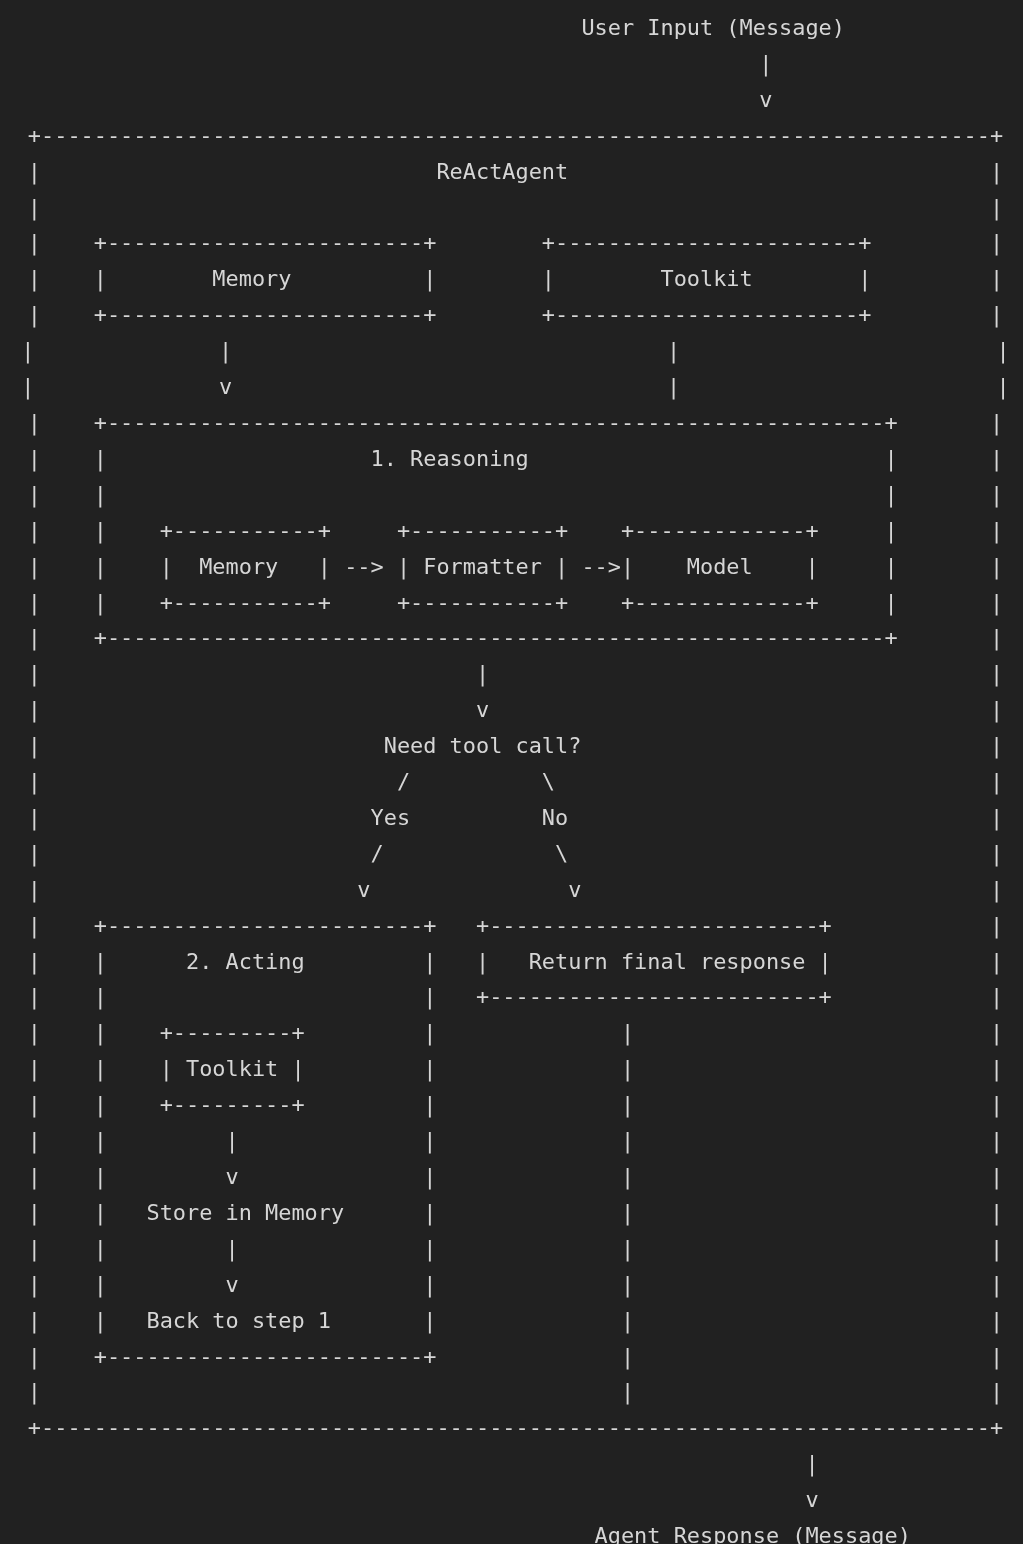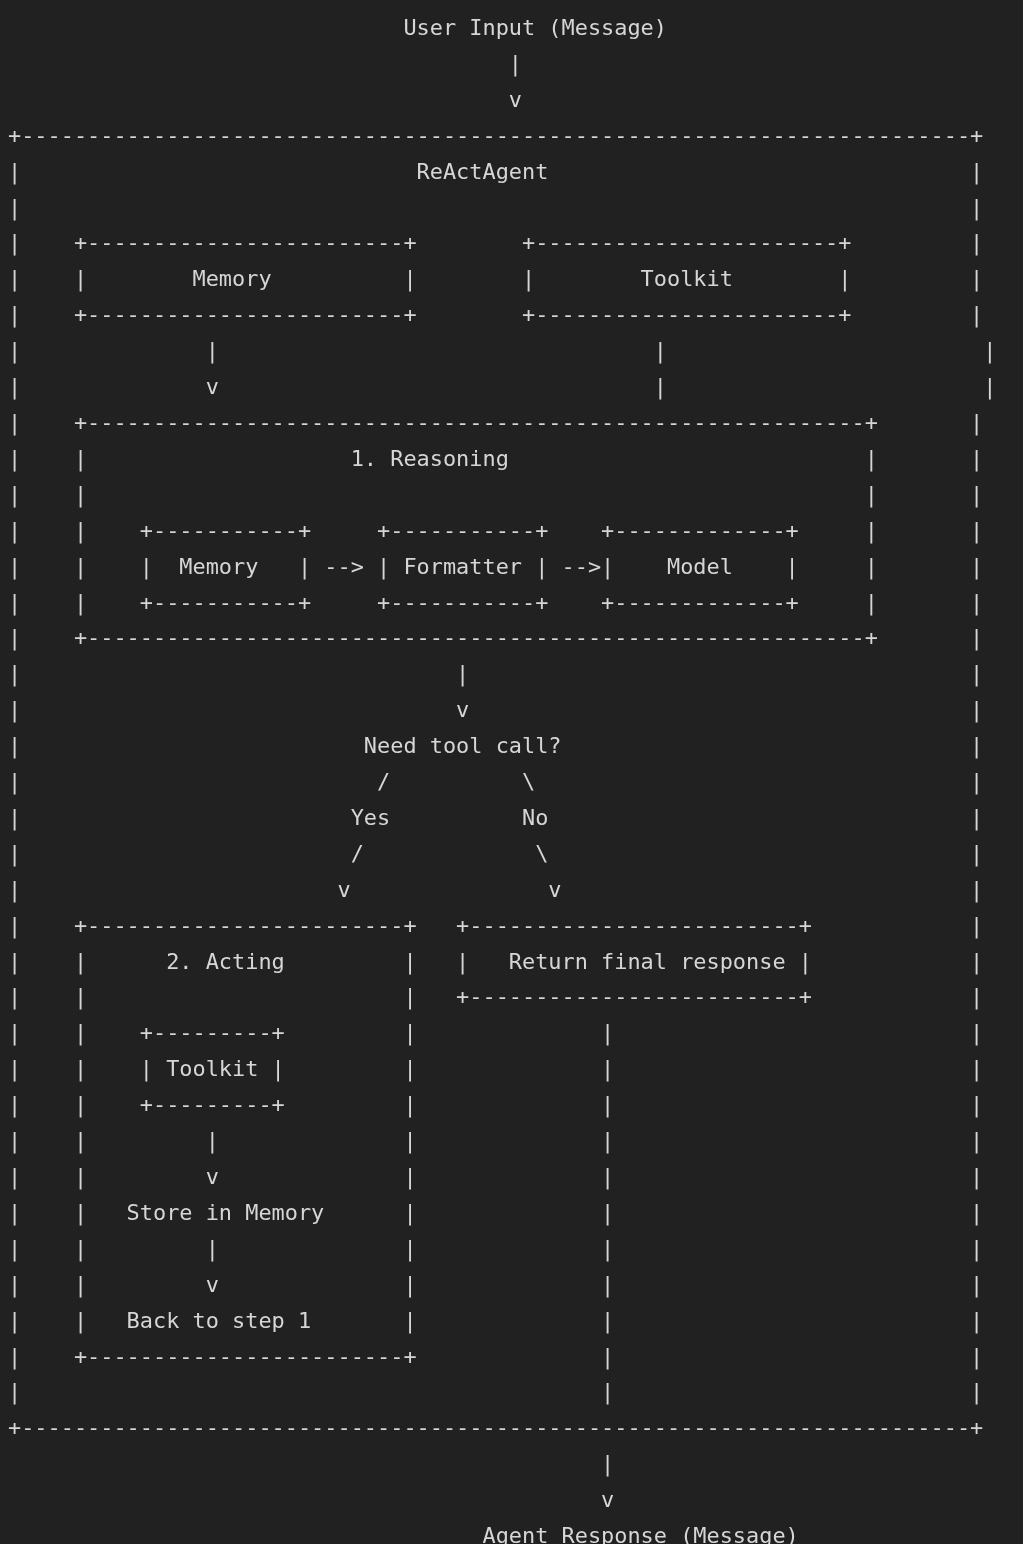--- a/index.html
+++ b/index.html
@@ -7,20 +7,21 @@
     padding: 0;
     width: 1023px;
     height: 1544px;
     overflow: hidden;
     background: #212121;
   }
   .terminal {
     width: 100%;
     height: 100%;
     box-sizing: border-box;
+    text-align: center;
   }
   pre.ascii {
     margin: 0;
     padding: 10px 0 0 8px;
     font-family: "DejaVu Sans Mono", "Liberation Mono", monospace;
     font-size: 21.9px;
     line-height: 35.9px;
     color: #d6d6d6;
     white-space: pre;
     font-variant-ligatures: none;

